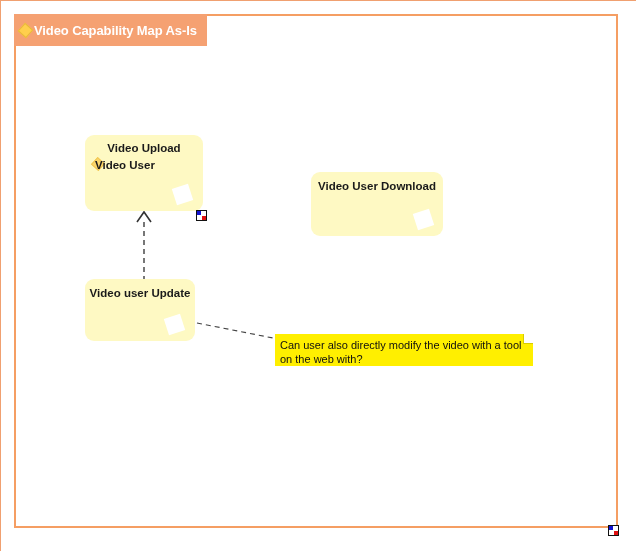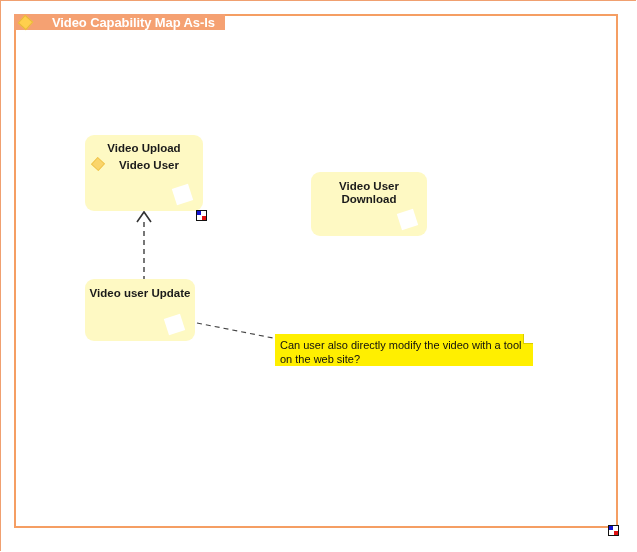--- a/index.html
+++ b/index.html
@@ -37,26 +37,26 @@
     border: 2px solid #f59e63;
     background: #ffffff;
     box-sizing: border-box;
   }
 
   
   #diagram-title-tab {
     position: absolute;
     left: 14px;
     top: 14px;
-    height: 16px;
+    height: 32px;
     padding: 0 10px 0 6px;
     background: #f5a172;
     display: flex;
     align-items: center;
-    gap: 21px;
+    gap: 3px;
     box-sizing: border-box;
   }
   #diagram-title-tab .title-text {
     color: #ffffff;
     font-size: 13px;
     font-weight: bold;
     letter-spacing: -0.1px;
     white-space: nowrap;
   }
 
@@ -92,21 +92,20 @@
     text-align: center;
     font-size: 11.5px;
     font-weight: bold;
     color: #1a1a1a;
     line-height: 13px;
   }
   .cap-node .cap-subtitle {
     position: absolute;
     left: 0;
     right: 0;
-    text-align: center;
     font-size: 11.5px;
     font-weight: bold;
     color: #1a1a1a;
     line-height: 14px;
   }
   .cap-node .sub-icon {
     position: absolute;
   }
   
   .cap-marker {
@@ -204,32 +203,32 @@
   <span class="gold-diamond small sub-icon" style="left:8px; top:24px;"></span>
   <div class="cap-subtitle" style="top:23px; left:10px;">Video User</div>
   <div class="cap-marker" style="right:12px; bottom:8px;"></div>
 </div>
 
 <div class="mini-indicator" style="left:196px; top:210px;">
   <span class="dot-blue"></span>
   <span class="dot-red"></span>
 </div>
 
-<div class="cap-node" style="left:311px; top:172px; width:116px; height:64px;">
+<div class="cap-node" style="left:311px; top:172px; width:132px; height:64px;">
   <div class="cap-title" style="top:8px;">Video User Download</div>
   <div class="cap-marker" style="right:11px; bottom:8px;"></div>
 </div>
 
 <div class="cap-node" style="left:85px; top:279px; width:110px; height:62px;">
   <div class="cap-title" style="top:8px;">Video user Update</div>
   <div class="cap-marker" style="right:12px; bottom:8px;"></div>
 </div>
 
 <div id="note-comment" style="left:275px; top:334px; width:258px; height:32px;">
   <div id="note-fold"></div>
   <div class="note-text">Can user also directly modify the video with a tool</div>
-  <div class="note-text">on the web site?</div>
+  <div class="note-text">on the web with?</div>
 </div>
 
 <div class="mini-indicator" style="left:608px; top:525px;">
   <span class="dot-blue"></span>
   <span class="dot-red"></span>
 </div>
 
 </body></html>

